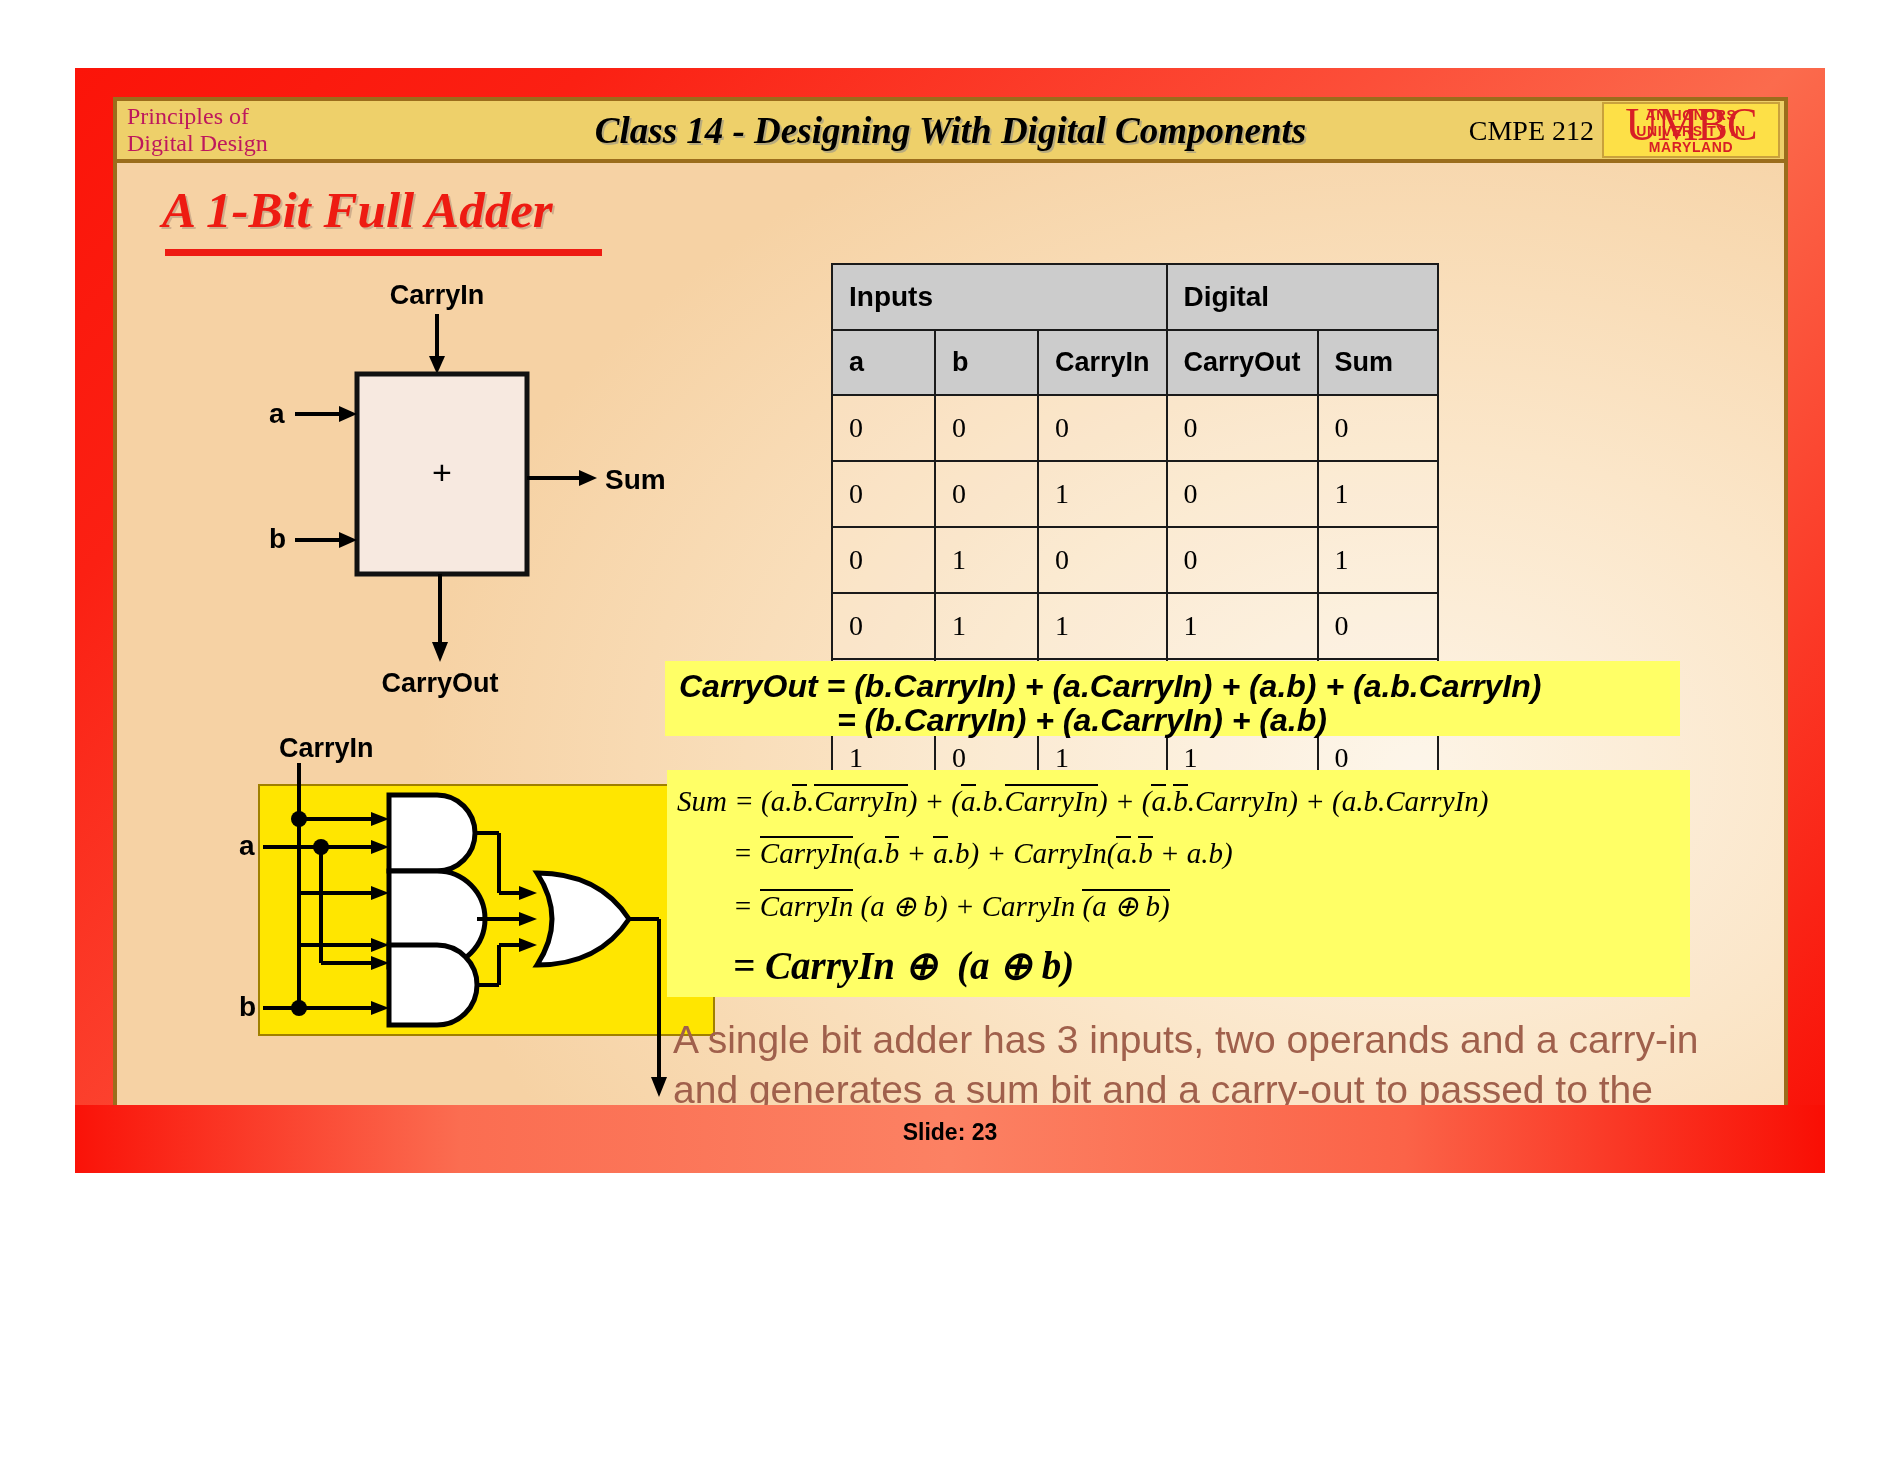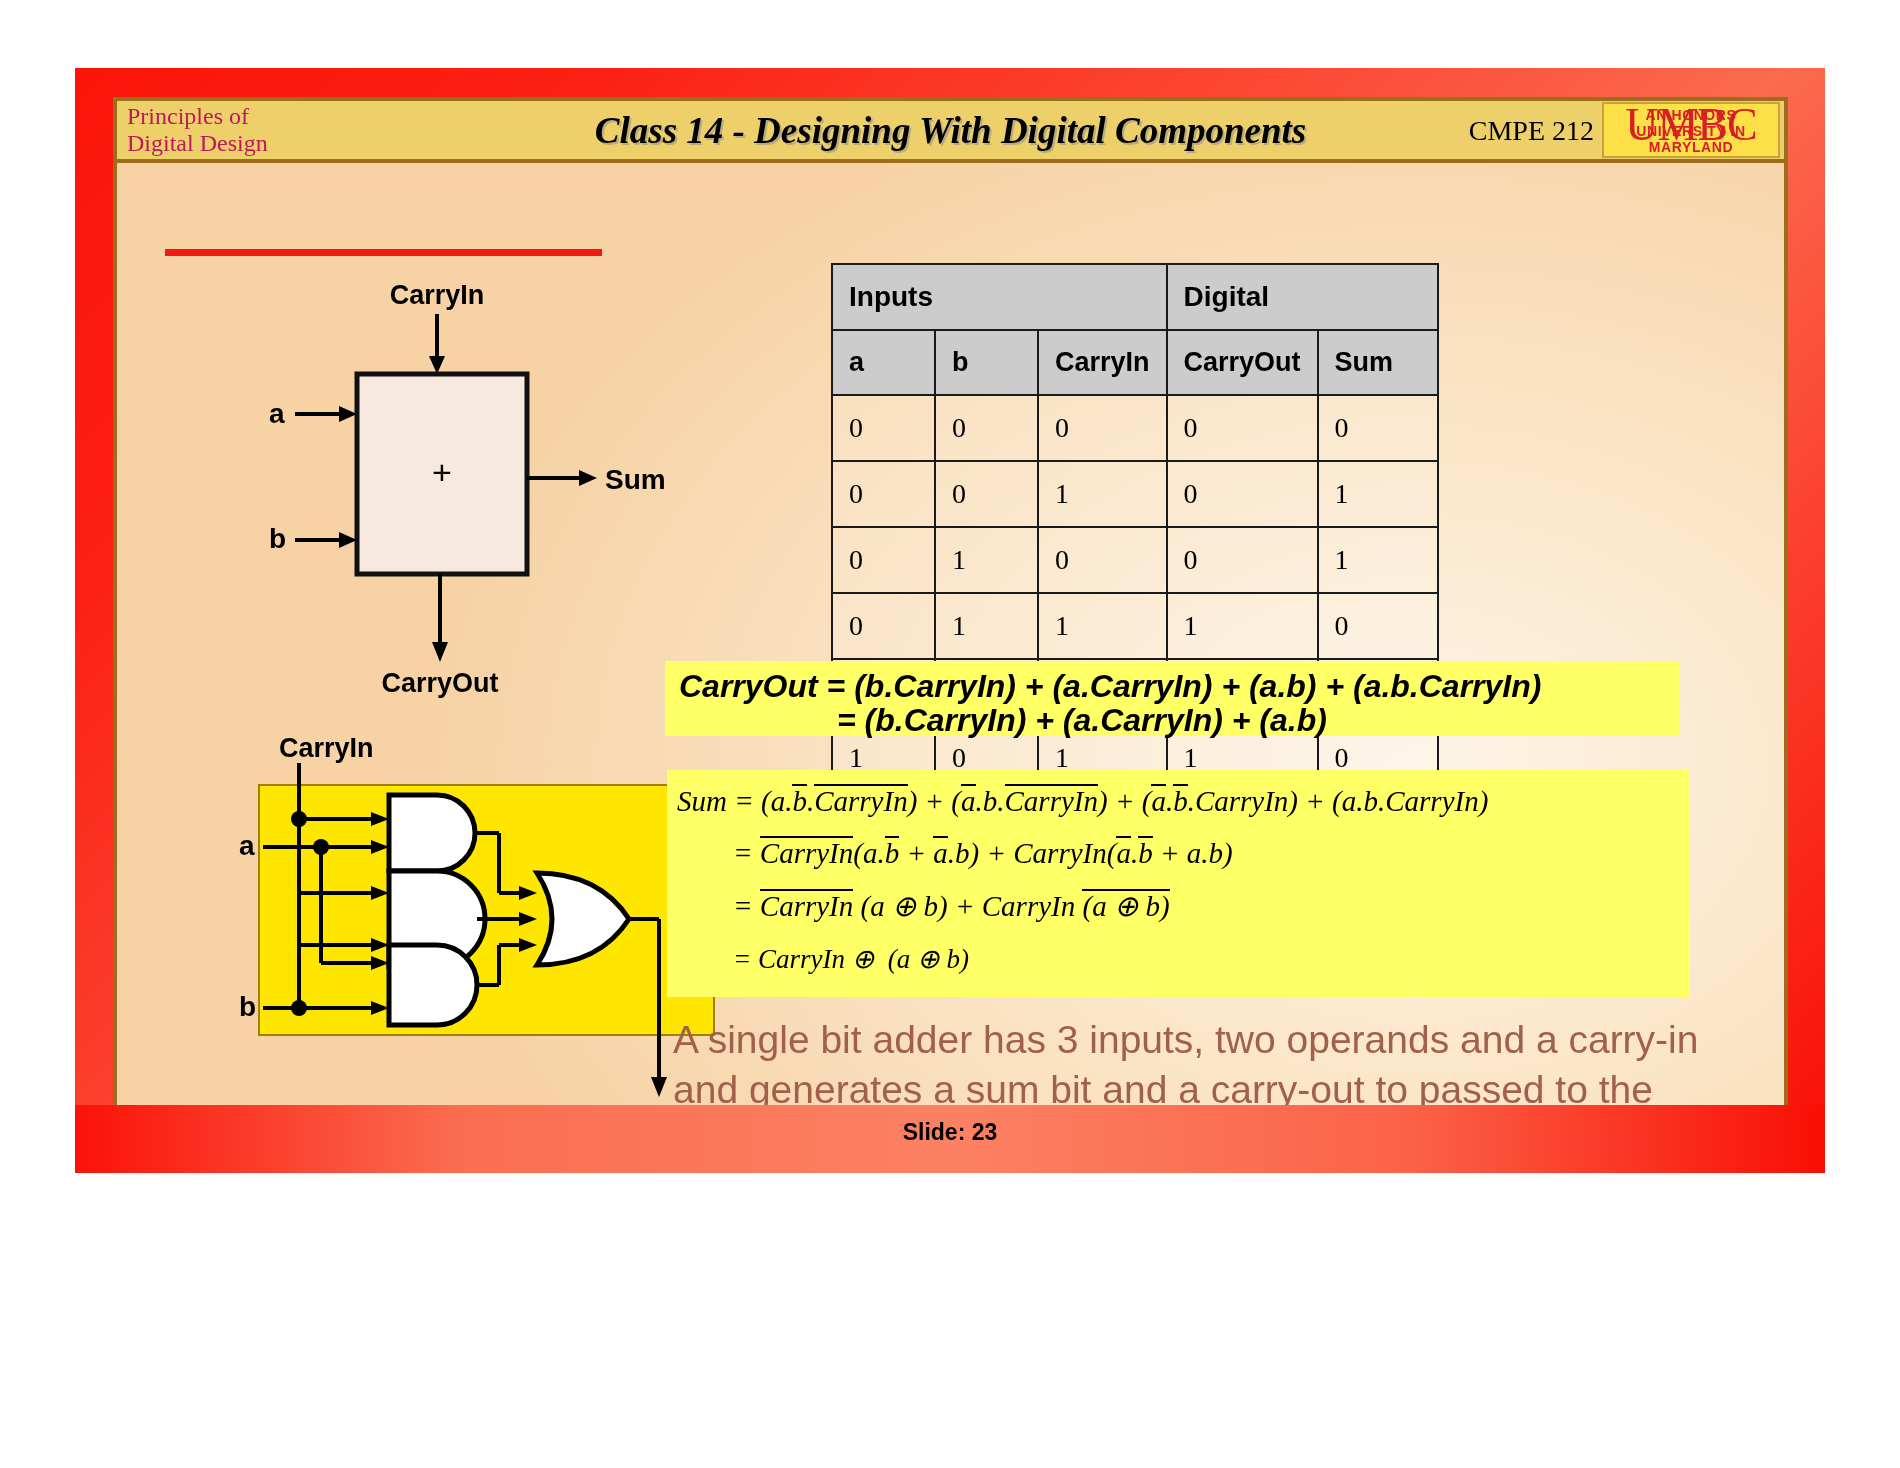--- a/index.html
+++ b/index.html
@@ -159,21 +159,21 @@
   
   .eqs {
     font-family: "Liberation Serif", serif;
     font-style: italic;
     color: #000;
     white-space: nowrap;
   }
   #eq-sum .s1 { position: absolute; left: 10px; top: 14px; font-size: 29px; }
   #eq-sum .s2 { position: absolute; left: 66px; top: 66px; font-size: 29px; }
   #eq-sum .s3 { position: absolute; left: 66px; top: 119px; font-size: 29px; }
-  #eq-sum .s4 { position: absolute; left: 66px; top: 173px; font-size: 27px; }
+  #eq-sum .s4 { position: absolute; left: 66px; top: 173px; font-size: 39px; font-weight: bold; }
   .ovr { border-top: 2px solid #000; padding-top: 1px; display: inline-block; line-height: 1.0; }
   
   .para {
     position: absolute;
     left: 556px; top: 852px;
     width: 1060px;
     font-family: "Liberation Sans", sans-serif;
     font-size: 39px;
     line-height: 1.28;
     color: #a0604c;
@@ -199,20 +199,21 @@
     <div class="hdr-title">Class 14 - Designing With Digital Components</div>
     <div class="hdr-course">CMPE 212</div>
     <div class="umbc-logo">
       <div class="umbc-word">UMBC</div>
       <div class="umbc-tag">AN HONORS UNIVERSITY IN MARYLAND</div>
     </div>
   </div>
 
   <div class="content">
 
+    <div class="slide-title">A 1-Bit Full Adder</div>
     <div class="title-rule"></div>
 
     <svg class="fig-block" width="560" height="440" viewBox="0 0 560 440">
 
       <text class="fig-lbl" x="190" y="26" font-size="27" text-anchor="middle">CarryIn</text>
       <line x1="190" y1="36" x2="190" y2="82" stroke="#000" stroke-width="4"></line>
       <polygon points="190,96 182,78 198,78" fill="#000"></polygon>
 
       <rect x="110" y="96" width="170" height="200" fill="#f7e9e0" stroke="#111" stroke-width="5"></rect>
       <text x="195" y="206" font-size="34" text-anchor="middle" fill="#000" font-family="Liberation Sans, sans-serif">+</text>

